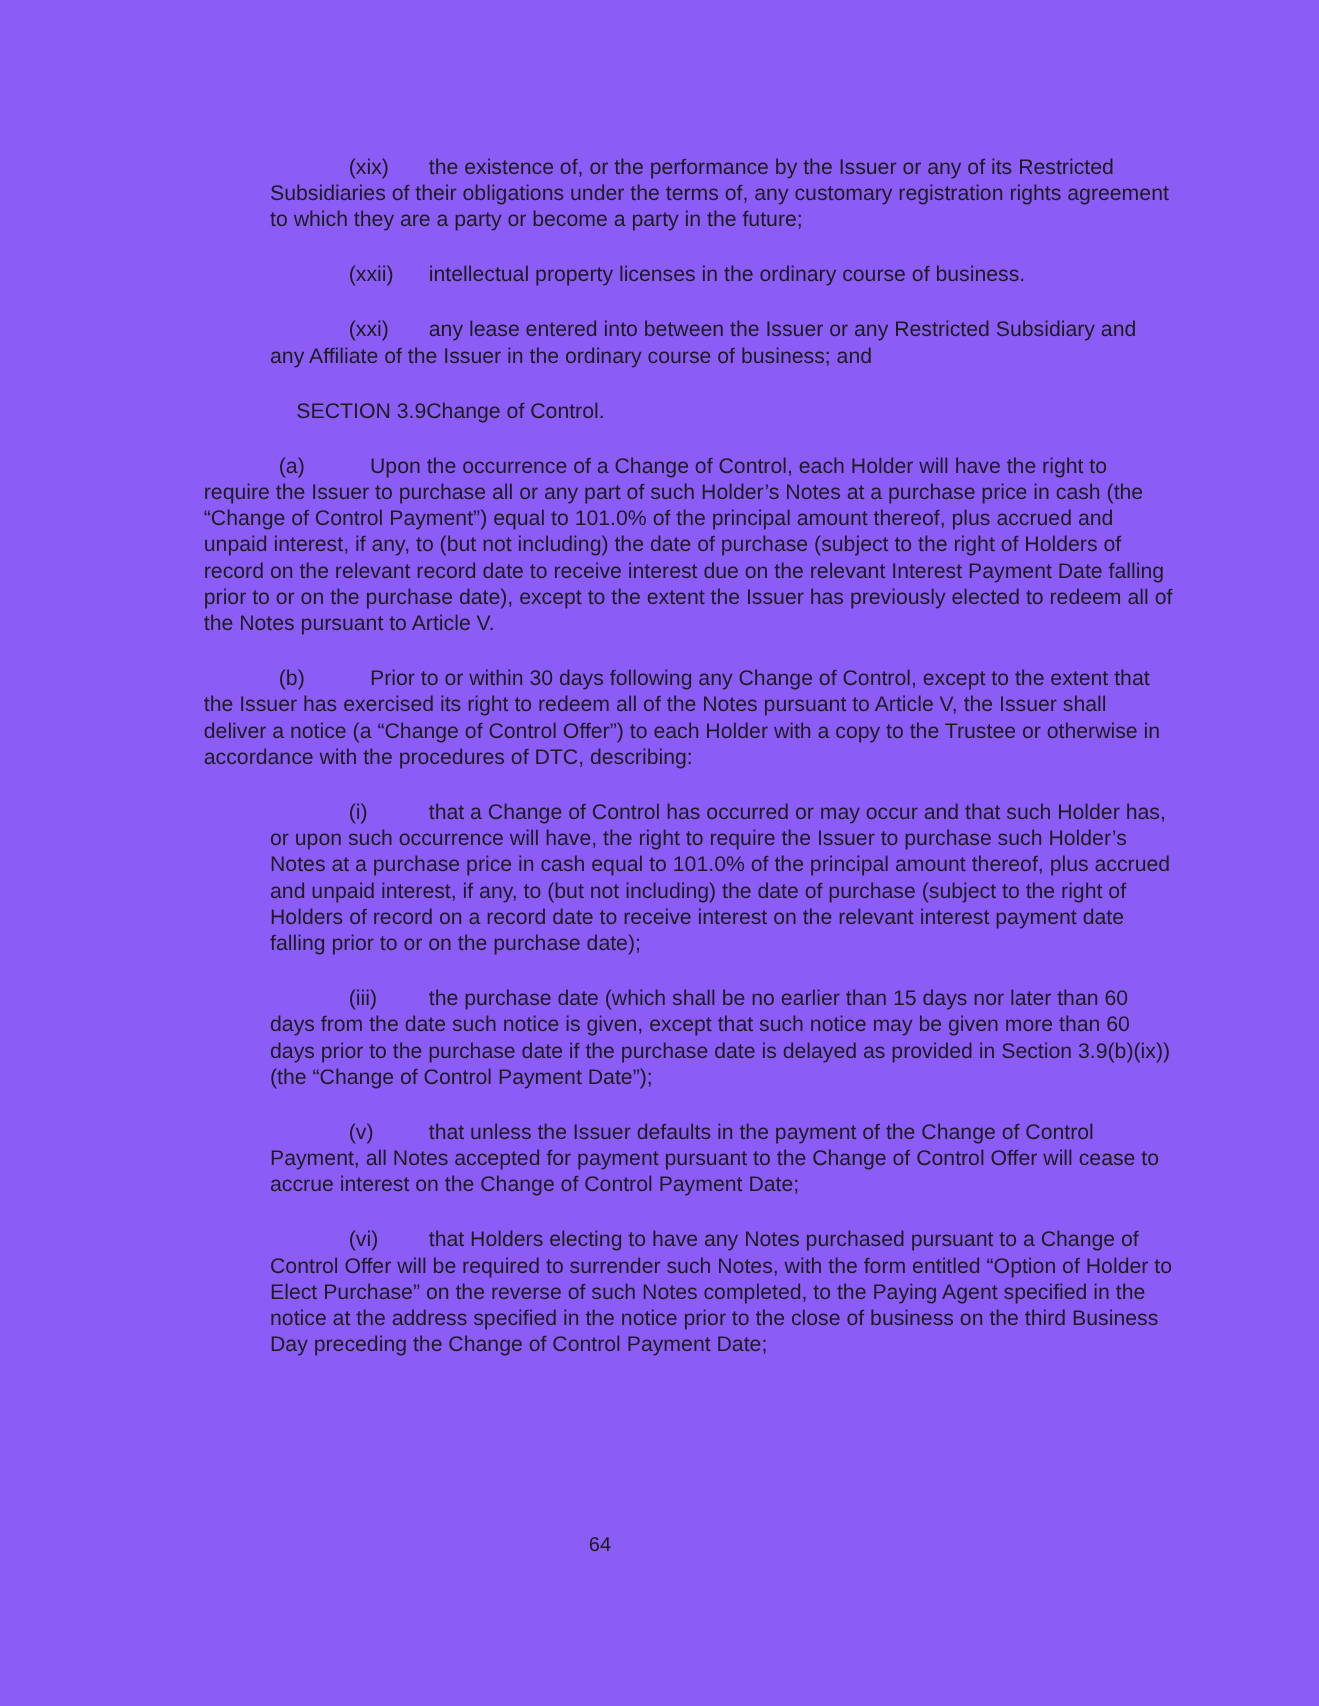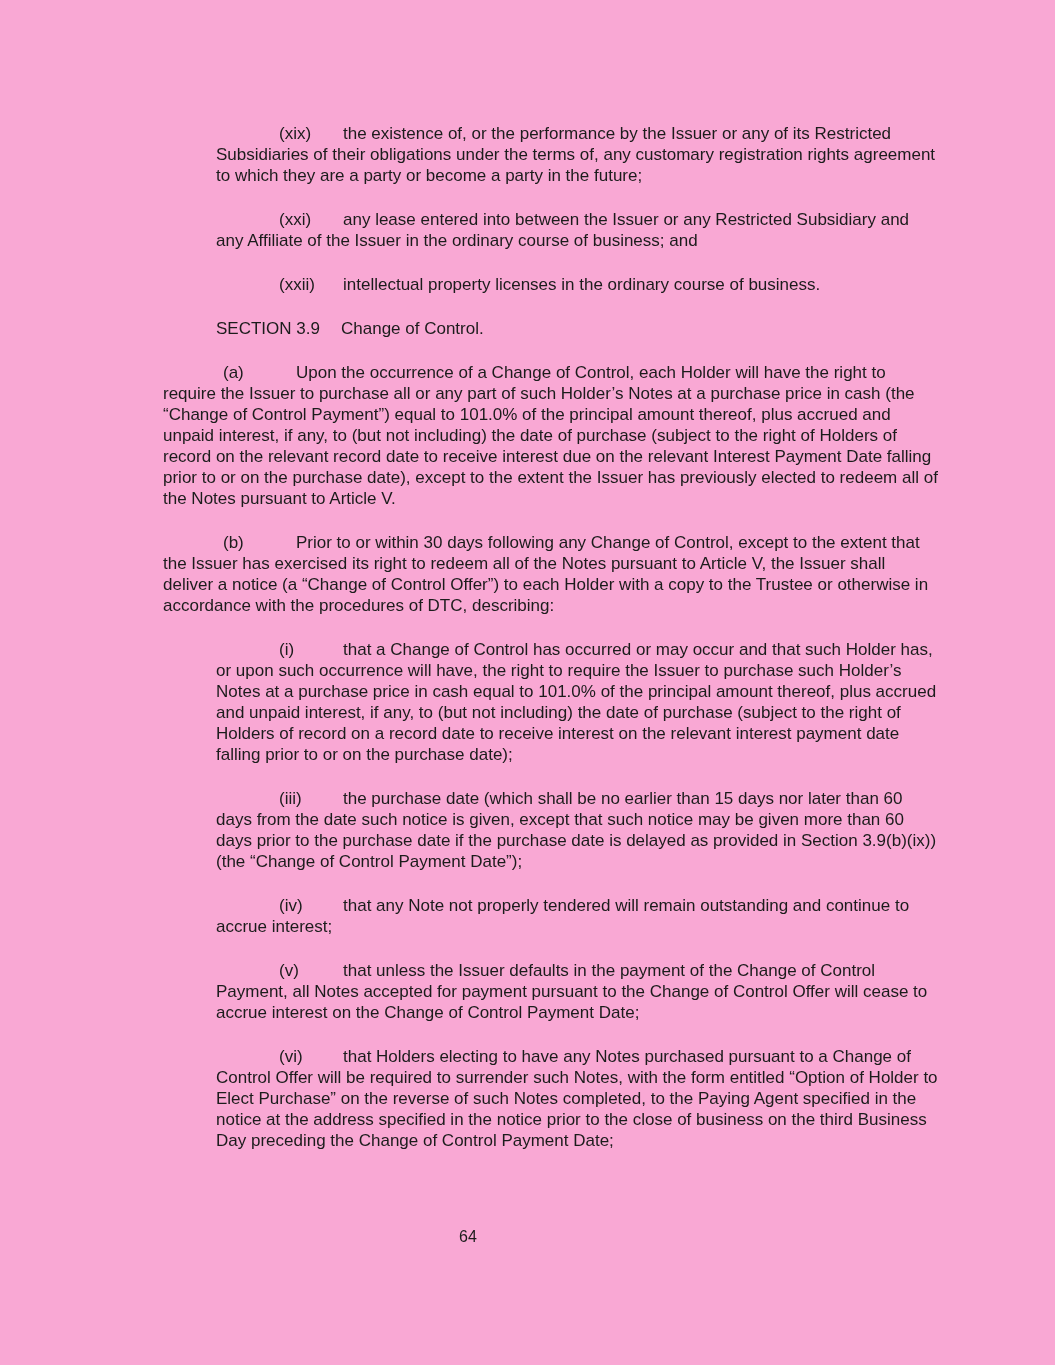--- a/index.html
+++ b/index.html
@@ -4,21 +4,21 @@
 <style>
   html, body {
     margin: 0;
     padding: 0;
     background: #ffffff;
   }
   .doc {
     position: relative;
     width: 1055px;
     height: 1365px;
-    background: #f9a8d4;
+    background: #8b5cf6;
     font-family: "Liberation Sans", sans-serif;
     font-size: 17px;
     line-height: 21px;
     color: #1c1c1c;
     overflow: hidden;
   }
   .content {
     position: absolute;
     left: 148px;
     top: 123px;
@@ -44,45 +44,45 @@
     display: inline-block;
     min-width: 64px;
     text-indent: 0;
   }
   .num-body {
     min-width: 73px;
   }
   .h-label {
     display: inline-block;
     min-width: 125px;
+    text-align: right;
   }
   .u {
     text-underline-offset: 2px;
   }
   .footer {
     position: absolute;
     top: 1226px;
-    left: 0;
+    left: 12px;
     width: 936px;
     text-align: center;
     font-size: 16px;
     color: #1c1c1c;
   }
 </style>
 </head>
 <body>
 
 <div class="doc">
   <div class="content" id="content">
       <p class="list-item"><span class="num">(xix)</span><span>the existence of, or the performance by the Issuer or any of its Restricted Subsidiaries of their obligations under the terms of, any customary registration rights agreement to which they are a party or become a party in the future;</span></p>
+      <p class="list-item"><span class="num">(xxii)</span><span>intellectual property licenses in the ordinary course of business.</span></p>
       <p class="list-item"><span class="num">(xxi)</span><span>any lease entered into between the Issuer or any Restricted Subsidiary and any Affiliate of the Issuer in the ordinary course of business; and</span></p>
-      <p class="list-item"><span class="num">(xxii)</span><span>intellectual property licenses in the ordinary course of business.</span></p>
       <p class="heading"><span class="h-label">SECTION 3.9</span><span class="u">Change of Control</span><span>.</span></p>
       <p class="body"><span class="num num-body">(a)</span><span>Upon the occurrence of a Change of Control, each Holder will have the right to require the Issuer to purchase all or any part of such Holder’s Notes at a purchase price in cash (the “</span><span class="u">Change of Control Payment</span><span>”) equal to 101.0% of the principal amount thereof, plus accrued and unpaid interest, if any, to (but not including) the date of purchase (subject to the right of Holders of record on the relevant record date to receive interest due on the relevant Interest Payment Date falling prior to or on the purchase date), except to the extent the Issuer has previously elected to redeem all of the Notes pursuant to Article V.</span></p>
       <p class="body"><span class="num num-body">(b)</span><span>Prior to or within 30 days following any Change of Control, except to the extent that the Issuer has exercised its right to redeem all of the Notes pursuant to Article V, the Issuer shall deliver a notice (a “</span><span class="u">Change of Control Offer</span><span>”) to each Holder with a copy to the Trustee or otherwise in accordance with the procedures of DTC, describing:</span></p>
       <p class="list-item"><span class="num">(i)</span><span>that a Change of Control has occurred or may occur and that such Holder has, or upon such occurrence will have, the right to require the Issuer to purchase such Holder’s Notes at a purchase price in cash equal to 101.0% of the principal amount thereof, plus accrued and unpaid interest, if any, to (but not including) the date of purchase (subject to the right of Holders of record on a record date to receive interest on the relevant interest payment date falling prior to or on the purchase date);</span></p>
       <p class="list-item"><span class="num">(iii)</span><span>the purchase date (which shall be no earlier than 15 days nor later than 60 days from the date such notice is given, except that such notice may be given more than 60 days prior to the purchase date if the purchase date is delayed as provided in Section 3.9(b)(ix)) (the “</span><span class="u">Change of Control Payment Date</span><span>”);</span></p>
-      <p class="list-item"><span class="num">(iv)</span><span>that any Note not properly tendered will remain outstanding and continue to accrue interest;</span></p>
       <p class="list-item"><span class="num">(v)</span><span>that unless the Issuer defaults in the payment of the Change of Control Payment, all Notes accepted for payment pursuant to the Change of Control Offer will cease to accrue interest on the Change of Control Payment Date;</span></p>
       <p class="list-item"><span class="num">(vi)</span><span>that Holders electing to have any Notes purchased pursuant to a Change of Control Offer will be required to surrender such Notes, with the form entitled “Option of Holder to Elect Purchase” on the reverse of such Notes completed, to the Paying Agent specified in the notice at the address specified in the notice prior to the close of business on the third Business Day preceding the Change of Control Payment Date;</span></p>
     </div>
   <div class="footer">64</div>
 </div>
 
 </body></html>

